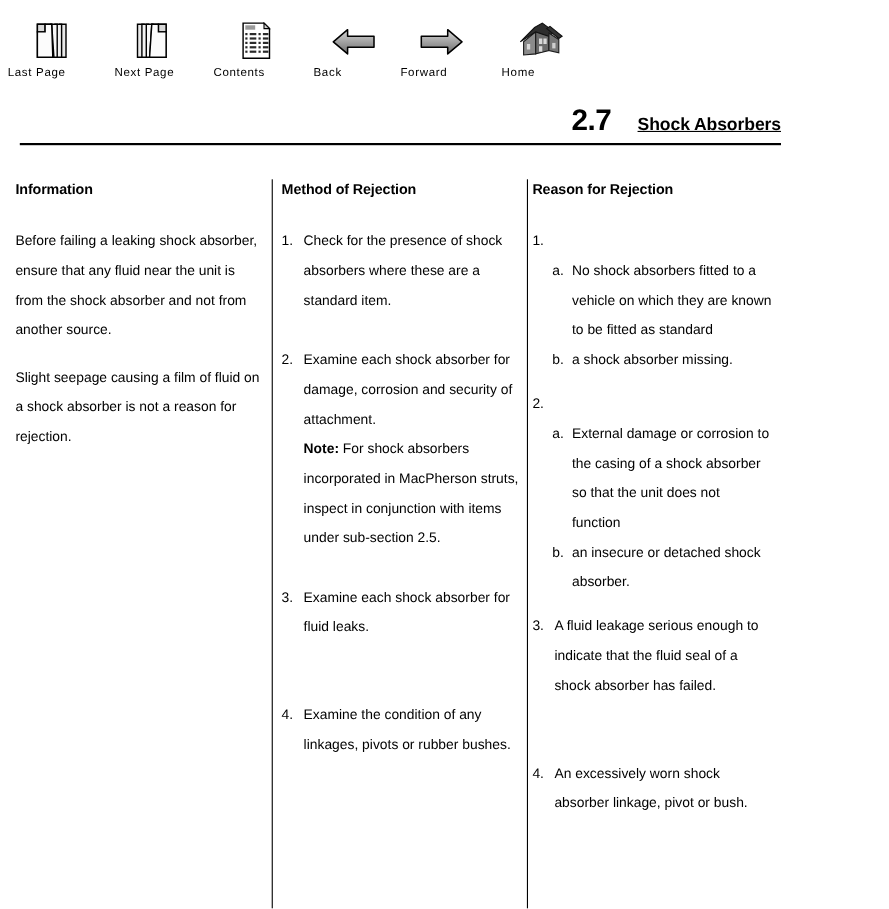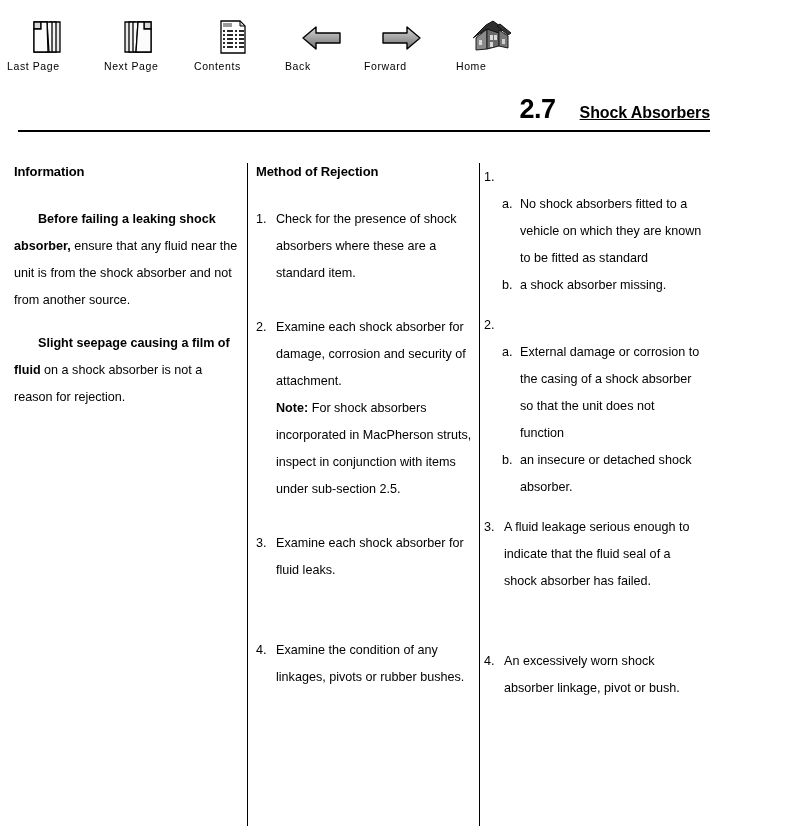--- a/index.html
+++ b/index.html
@@ -103,21 +103,21 @@
     letter-spacing: -0.1px;
   }
   #col-info .col-head { padding-right: 2px; }
 
   
   .para {
     font-size: 12.6px;
     line-height: 27px;
     margin-bottom: 16px;
   }
-  .para b { font-weight: bold; margin-left: 24px; }
+  .para b { font-weight: normal; }
 
   
   .item {
     display: flex;
     font-size: 12.6px;
     line-height: 27px;
     margin-bottom: 27px;
   }
   .item-num {
     flex: 0 0 auto;
@@ -316,20 +316,21 @@
 
   <div class="gap-md"></div>
 
   <div class="item">
     <span class="item-num">4.</span>
     <span class="item-body">Examine the condition of any linkages, pivots or rubber bushes.</span>
   </div>
 </div>
 
 <div class="col" id="col-reason">
+  <div class="col-head">Reason for Rejection</div>
 
   <div>
     <div class="group-num">1.</div>
     <div class="subitem">
       <span class="sub-letter">a.</span>
       <span class="sub-body">No shock absorbers fitted to a vehicle on which they are known to be fitted as standard</span>
     </div>
     <div class="subitem">
       <span class="sub-letter">b.</span>
       <span class="sub-body">a shock absorber missing.</span>

